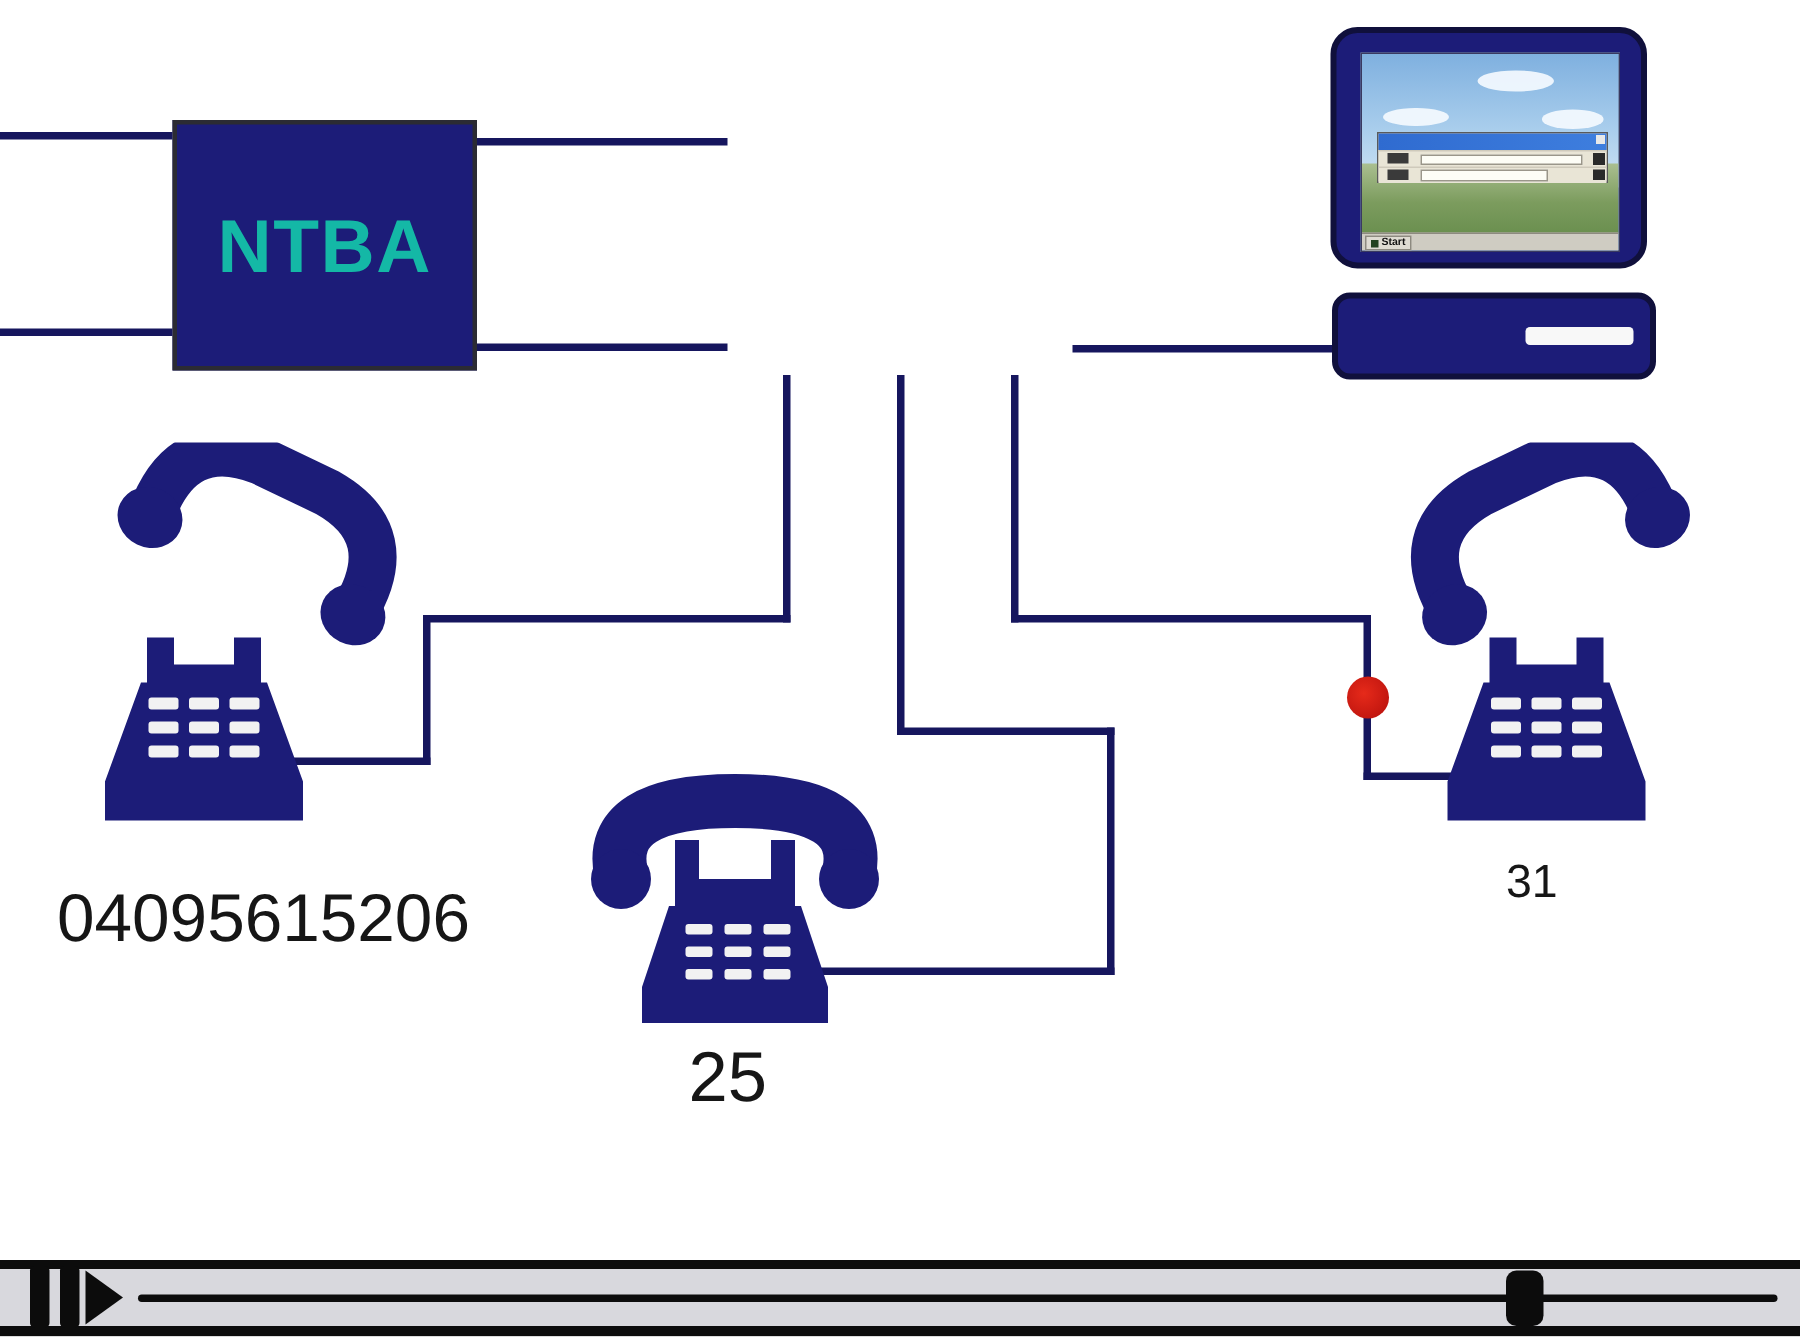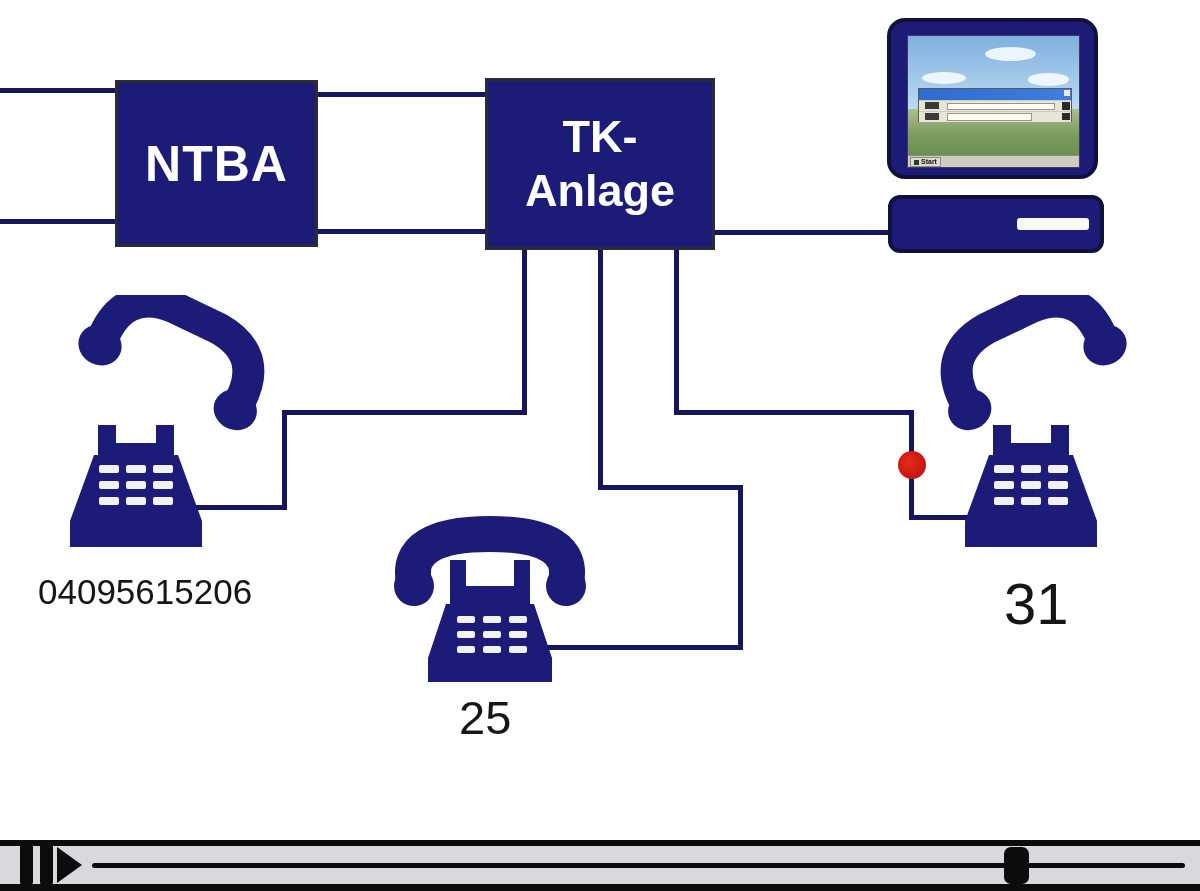--- a/index.html
+++ b/index.html
@@ -10,21 +10,21 @@
     --player-bg:#d8d8dd;
   }
   html,body{margin:0;padding:0;background:#fff;}
   .stage{
     position:relative;width:1200px;height:891px;overflow:hidden;background:#ffffff;
     font-family:"Liberation Sans",sans-serif;
   }
   
   .node-box{
     position:absolute;background:var(--navy);border:3px solid #2b2b33;box-sizing:border-box;
-    color:#ffffff;display:flex;align-items:center;justify-content:center;
+    color:#14b8a6;display:flex;align-items:center;justify-content:center;
     font-weight:bold;text-align:center;
   }
   .ntba{left:115px;top:80px;width:203px;height:167px;font-size:50px;letter-spacing:1px;}
   .tk{left:485px;top:78px;width:230px;height:172px;font-size:45px;flex-direction:column;line-height:1.2;}
   
   .wire{position:absolute;background:var(--wire);}
   
   .phone-label{position:absolute;color:#161616;}
   .phone-svg{position:absolute;}
   
@@ -70,24 +70,20 @@
   <div class="wire" style="left:0;top:88px;width:115px;height:5px"></div>
   <div class="wire" style="left:0;top:219px;width:115px;height:5px"></div>
 
   <div class="node-box ntba">
     <span>NTBA</span>
   </div>
 
   <div class="wire" style="left:318px;top:92px;width:167px;height:5px"></div>
   <div class="wire" style="left:318px;top:229px;width:167px;height:5px"></div>
 
-  <div class="node-box tk">
-    <span>TK-</span>
-    <span>Anlage</span>
-  </div>
 
   <div class="wire" style="left:715px;top:230px;width:177px;height:5px"></div>
 
   <div class="wire" style="left:522px;top:250px;width:5px;height:165px"></div>
   <div class="wire" style="left:282px;top:410px;width:245px;height:5px"></div>
   <div class="wire" style="left:282px;top:410px;width:5px;height:100px"></div>
   <div class="wire" style="left:193px;top:505px;width:94px;height:5px"></div>
 
   <div class="wire" style="left:598px;top:250px;width:5px;height:240px"></div>
   <div class="wire" style="left:598px;top:485px;width:145px;height:5px"></div>
@@ -113,21 +109,21 @@
         <rect x="86" y="170" width="20" height="8" rx="2"></rect>
         <rect x="113" y="170" width="20" height="8" rx="2"></rect>
       <rect x="59" y="186" width="20" height="8" rx="2"></rect>
         <rect x="86" y="186" width="20" height="8" rx="2"></rect>
         <rect x="113" y="186" width="20" height="8" rx="2"></rect>
       <rect x="59" y="202" width="20" height="8" rx="2"></rect>
         <rect x="86" y="202" width="20" height="8" rx="2"></rect>
         <rect x="113" y="202" width="20" height="8" rx="2"></rect>
     </g>
   </svg>
-  <div class="phone-label" style="left:38px;top:572px;font-size:35px">04095615206</div>
+  <div class="phone-label" style="left:38px;top:586px;font-size:45px">04095615206</div>
 
   <svg class="phone-svg" style="left:390px;top:512px" width="200" height="175" viewBox="0 0 200 175">
     <path d="M38,170 V146 L56,92 H60 V48 H76 V74 H124 V48 H140 V92 H144 L162,146 V170 Z" fill="#1c1c78"></path>
     <path d="M24,70 Q14,22 100,22 Q186,22 176,70" fill="none" stroke="#1c1c78" stroke-width="36" stroke-linecap="round"></path>
     <ellipse cx="24" cy="74" rx="20" ry="20" fill="#1c1c78"></ellipse>
     <ellipse cx="176" cy="74" rx="20" ry="20" fill="#1c1c78"></ellipse>
     <g fill="#f2f2f2">
       <rect x="67" y="104" width="18" height="7" rx="2"></rect>
         <rect x="93" y="104" width="18" height="7" rx="2"></rect>
         <rect x="119" y="104" width="18" height="7" rx="2"></rect>
@@ -155,21 +151,21 @@
         <rect x="86" y="170" width="20" height="8" rx="2"></rect>
         <rect x="113" y="170" width="20" height="8" rx="2"></rect>
       <rect x="59" y="186" width="20" height="8" rx="2"></rect>
         <rect x="86" y="186" width="20" height="8" rx="2"></rect>
         <rect x="113" y="186" width="20" height="8" rx="2"></rect>
       <rect x="59" y="202" width="20" height="8" rx="2"></rect>
         <rect x="86" y="202" width="20" height="8" rx="2"></rect>
         <rect x="113" y="202" width="20" height="8" rx="2"></rect>
     </g>
   </svg>
-  <div class="phone-label" style="left:1004px;top:570px;font-size:58px">31</div>
+  <div class="phone-label" style="left:1004px;top:570px;font-size:31px">31</div>
 
   <div class="monitor">
     <div class="screen">
       <div class="sky">
         <div class="cloud" style="left:8%;top:40%;width:26%;height:14%"></div>
         <div class="cloud" style="left:45%;top:12%;width:30%;height:16%"></div>
         <div class="cloud" style="left:70%;top:42%;width:24%;height:14%"></div>
         <div class="cloud" style="left:25%;top:66%;width:20%;height:12%"></div>
       </div>
       <div class="grass"></div>

